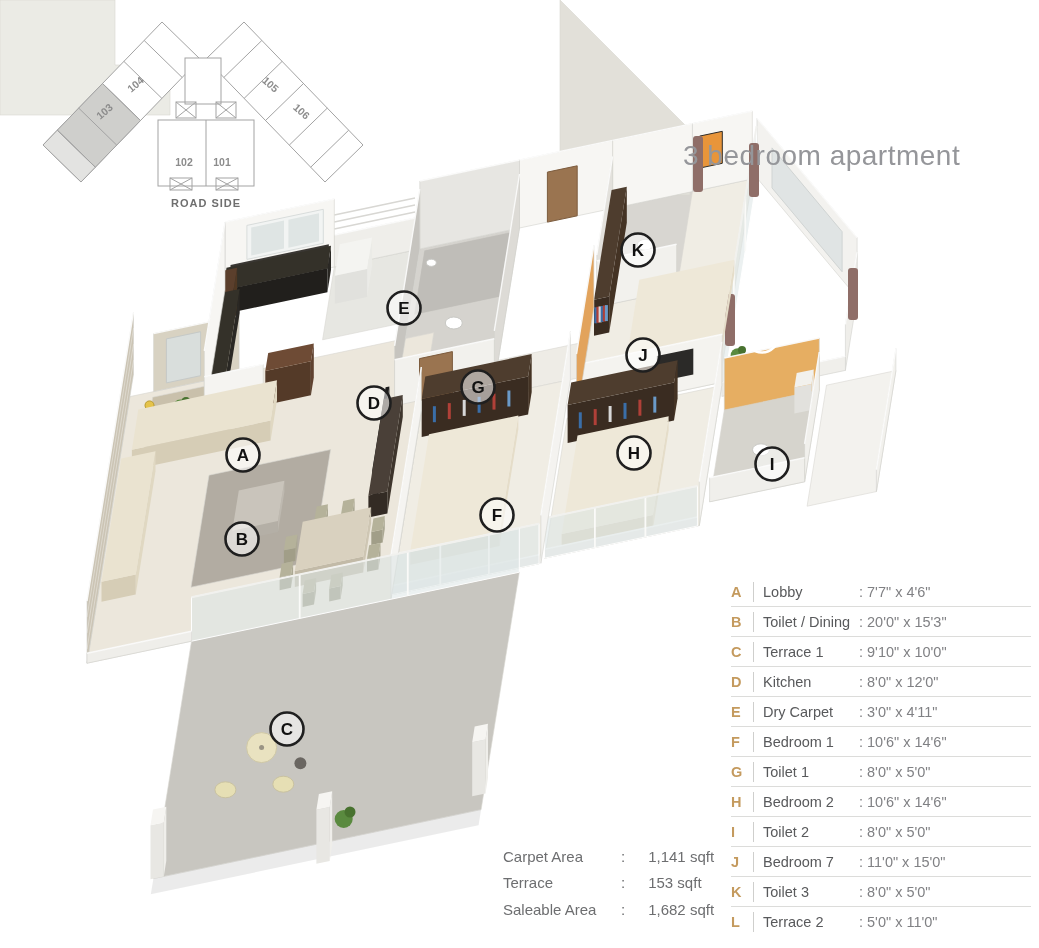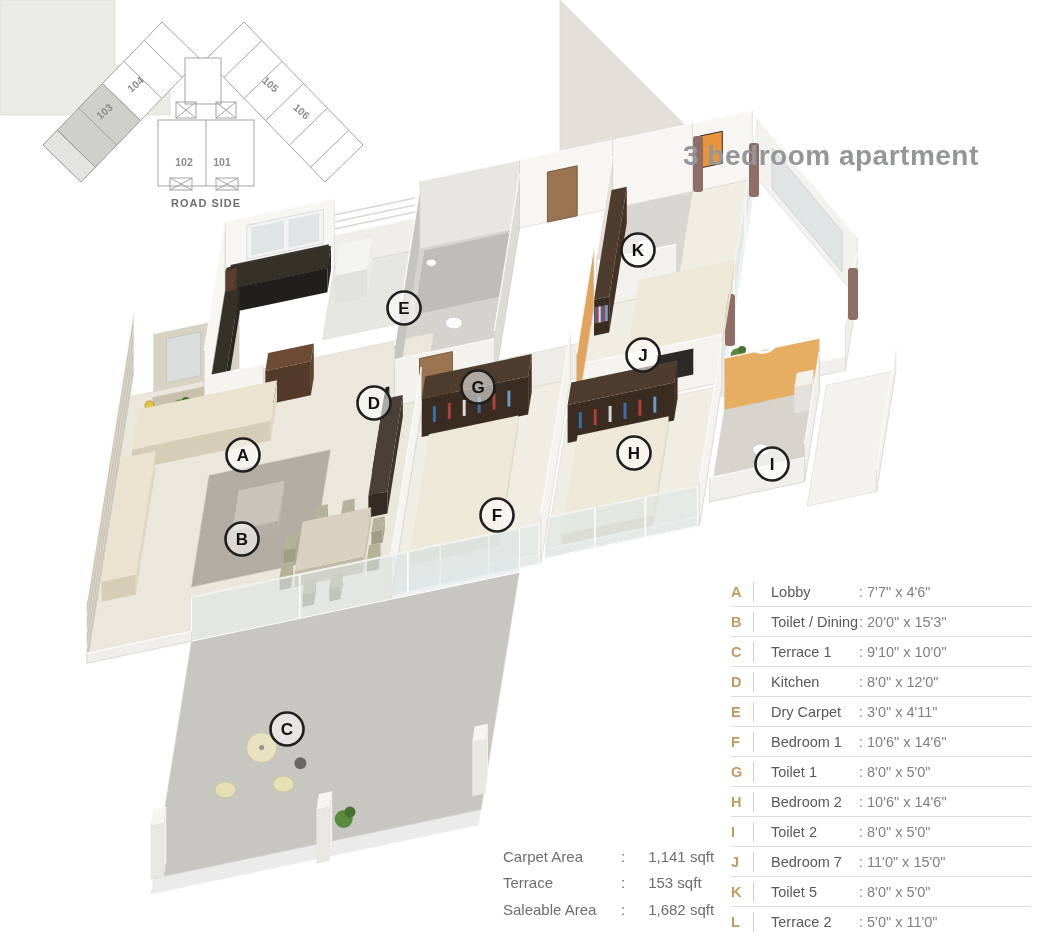--- a/index.html
+++ b/index.html
@@ -1,28 +1,28 @@
 <!DOCTYPE html>
 <html><head>
 <meta charset="utf-8">
 <style>
   html,body{margin:0;padding:0;background:#ffffff;}
   .page{position:relative;width:1039px;height:948px;background:#fff;overflow:hidden;
         font-family:"Liberation Sans", sans-serif;}
   svg{position:absolute;left:0;top:0;}
   #keyplan-svg{left:0;top:0;}
   .page-title{position:absolute;left:683px;top:140px;font-size:28px;color:#95969a;
-              letter-spacing:0.5px;white-space:nowrap;font-weight:bold;}
+              letter-spacing:0.5px;white-space:nowrap;}
   
   .legend{position:absolute;left:731px;top:577px;width:300px;}
   .lg-row{position:relative;height:29px;display:flex;align-items:center;
           border-bottom:1px solid #dcdcda;font-size:14.5px;}
   .lg-row:last-child{border-bottom:none;}
   .lg-key{width:22px;color:#c49a5e;font-weight:bold;flex:0 0 auto;}
-  .lg-name{color:#58595b;padding-left:17px;border-left:1px solid #cfcfcd;
+  .lg-name{color:#58595b;padding-left:9px;border-left:1px solid #cfcfcd;
            height:20px;line-height:20px;flex:0 0 auto;}
   .lg-size{position:absolute;left:128px;color:#808184;white-space:nowrap;}
   
   .areas{position:absolute;left:503px;top:843px;width:240px;}
   .area-row{height:26.5px;display:flex;align-items:center;font-size:15px;color:#6d6e70;gap:16px;}
   .ar-label{width:102px;flex:0 0 auto;}
   .ar-sep{margin-right:7px;}
   .kp-num{font-size:10.5px;font-weight:600;fill:#8c8c8c;}
   .kp-road{font-size:11px;font-weight:600;fill:#6f6f6f;letter-spacing:1px;}
 </style>
@@ -435,21 +435,21 @@
         <span class="lg-name">Toilet 2</span>
         <span class="lg-size">: 8'0" x 5'0"</span>
       </div>
       <div class="lg-row">
         <span class="lg-key">J</span>
         <span class="lg-name">Bedroom 7</span>
         <span class="lg-size">: 11'0" x 15'0"</span>
       </div>
       <div class="lg-row">
         <span class="lg-key">K</span>
-        <span class="lg-name">Toilet 5</span>
+        <span class="lg-name">Toilet 3</span>
         <span class="lg-size">: 8'0" x 5'0"</span>
       </div>
       <div class="lg-row">
         <span class="lg-key">L</span>
         <span class="lg-name">Terrace 2</span>
         <span class="lg-size">: 5'0" x 11'0"</span>
       </div>
     </div>
 
   <div class="areas" id="areas">

